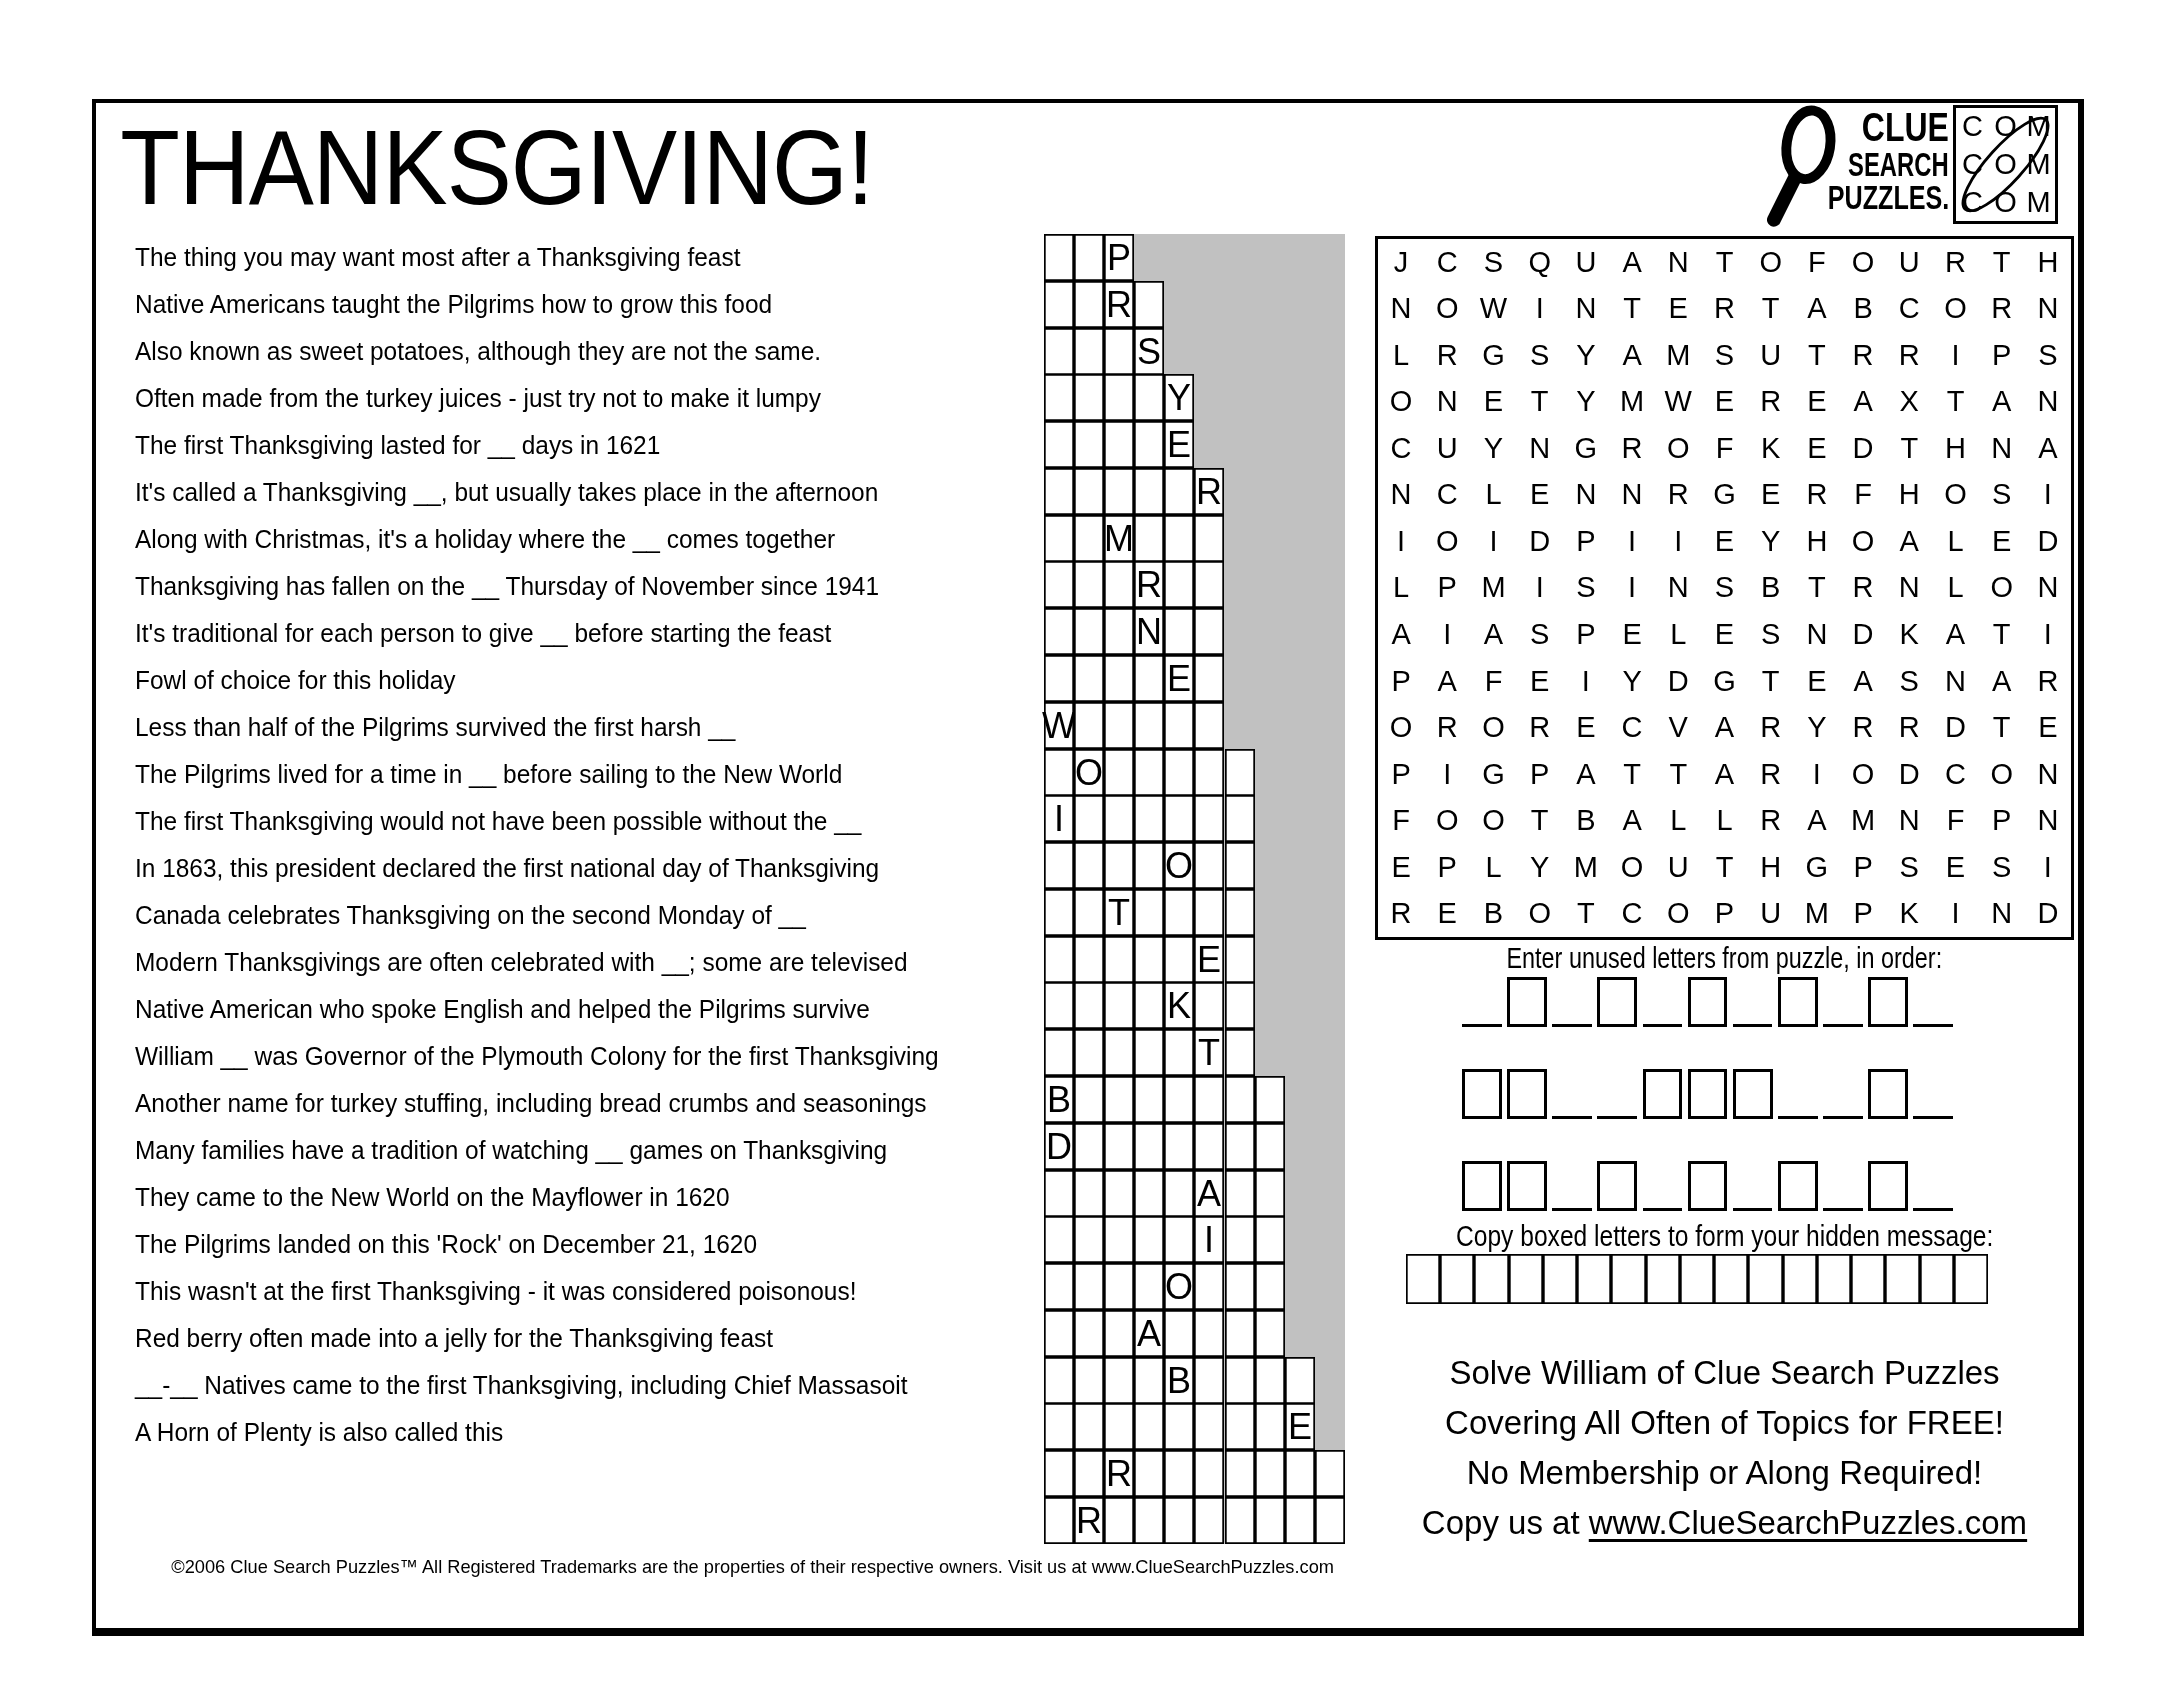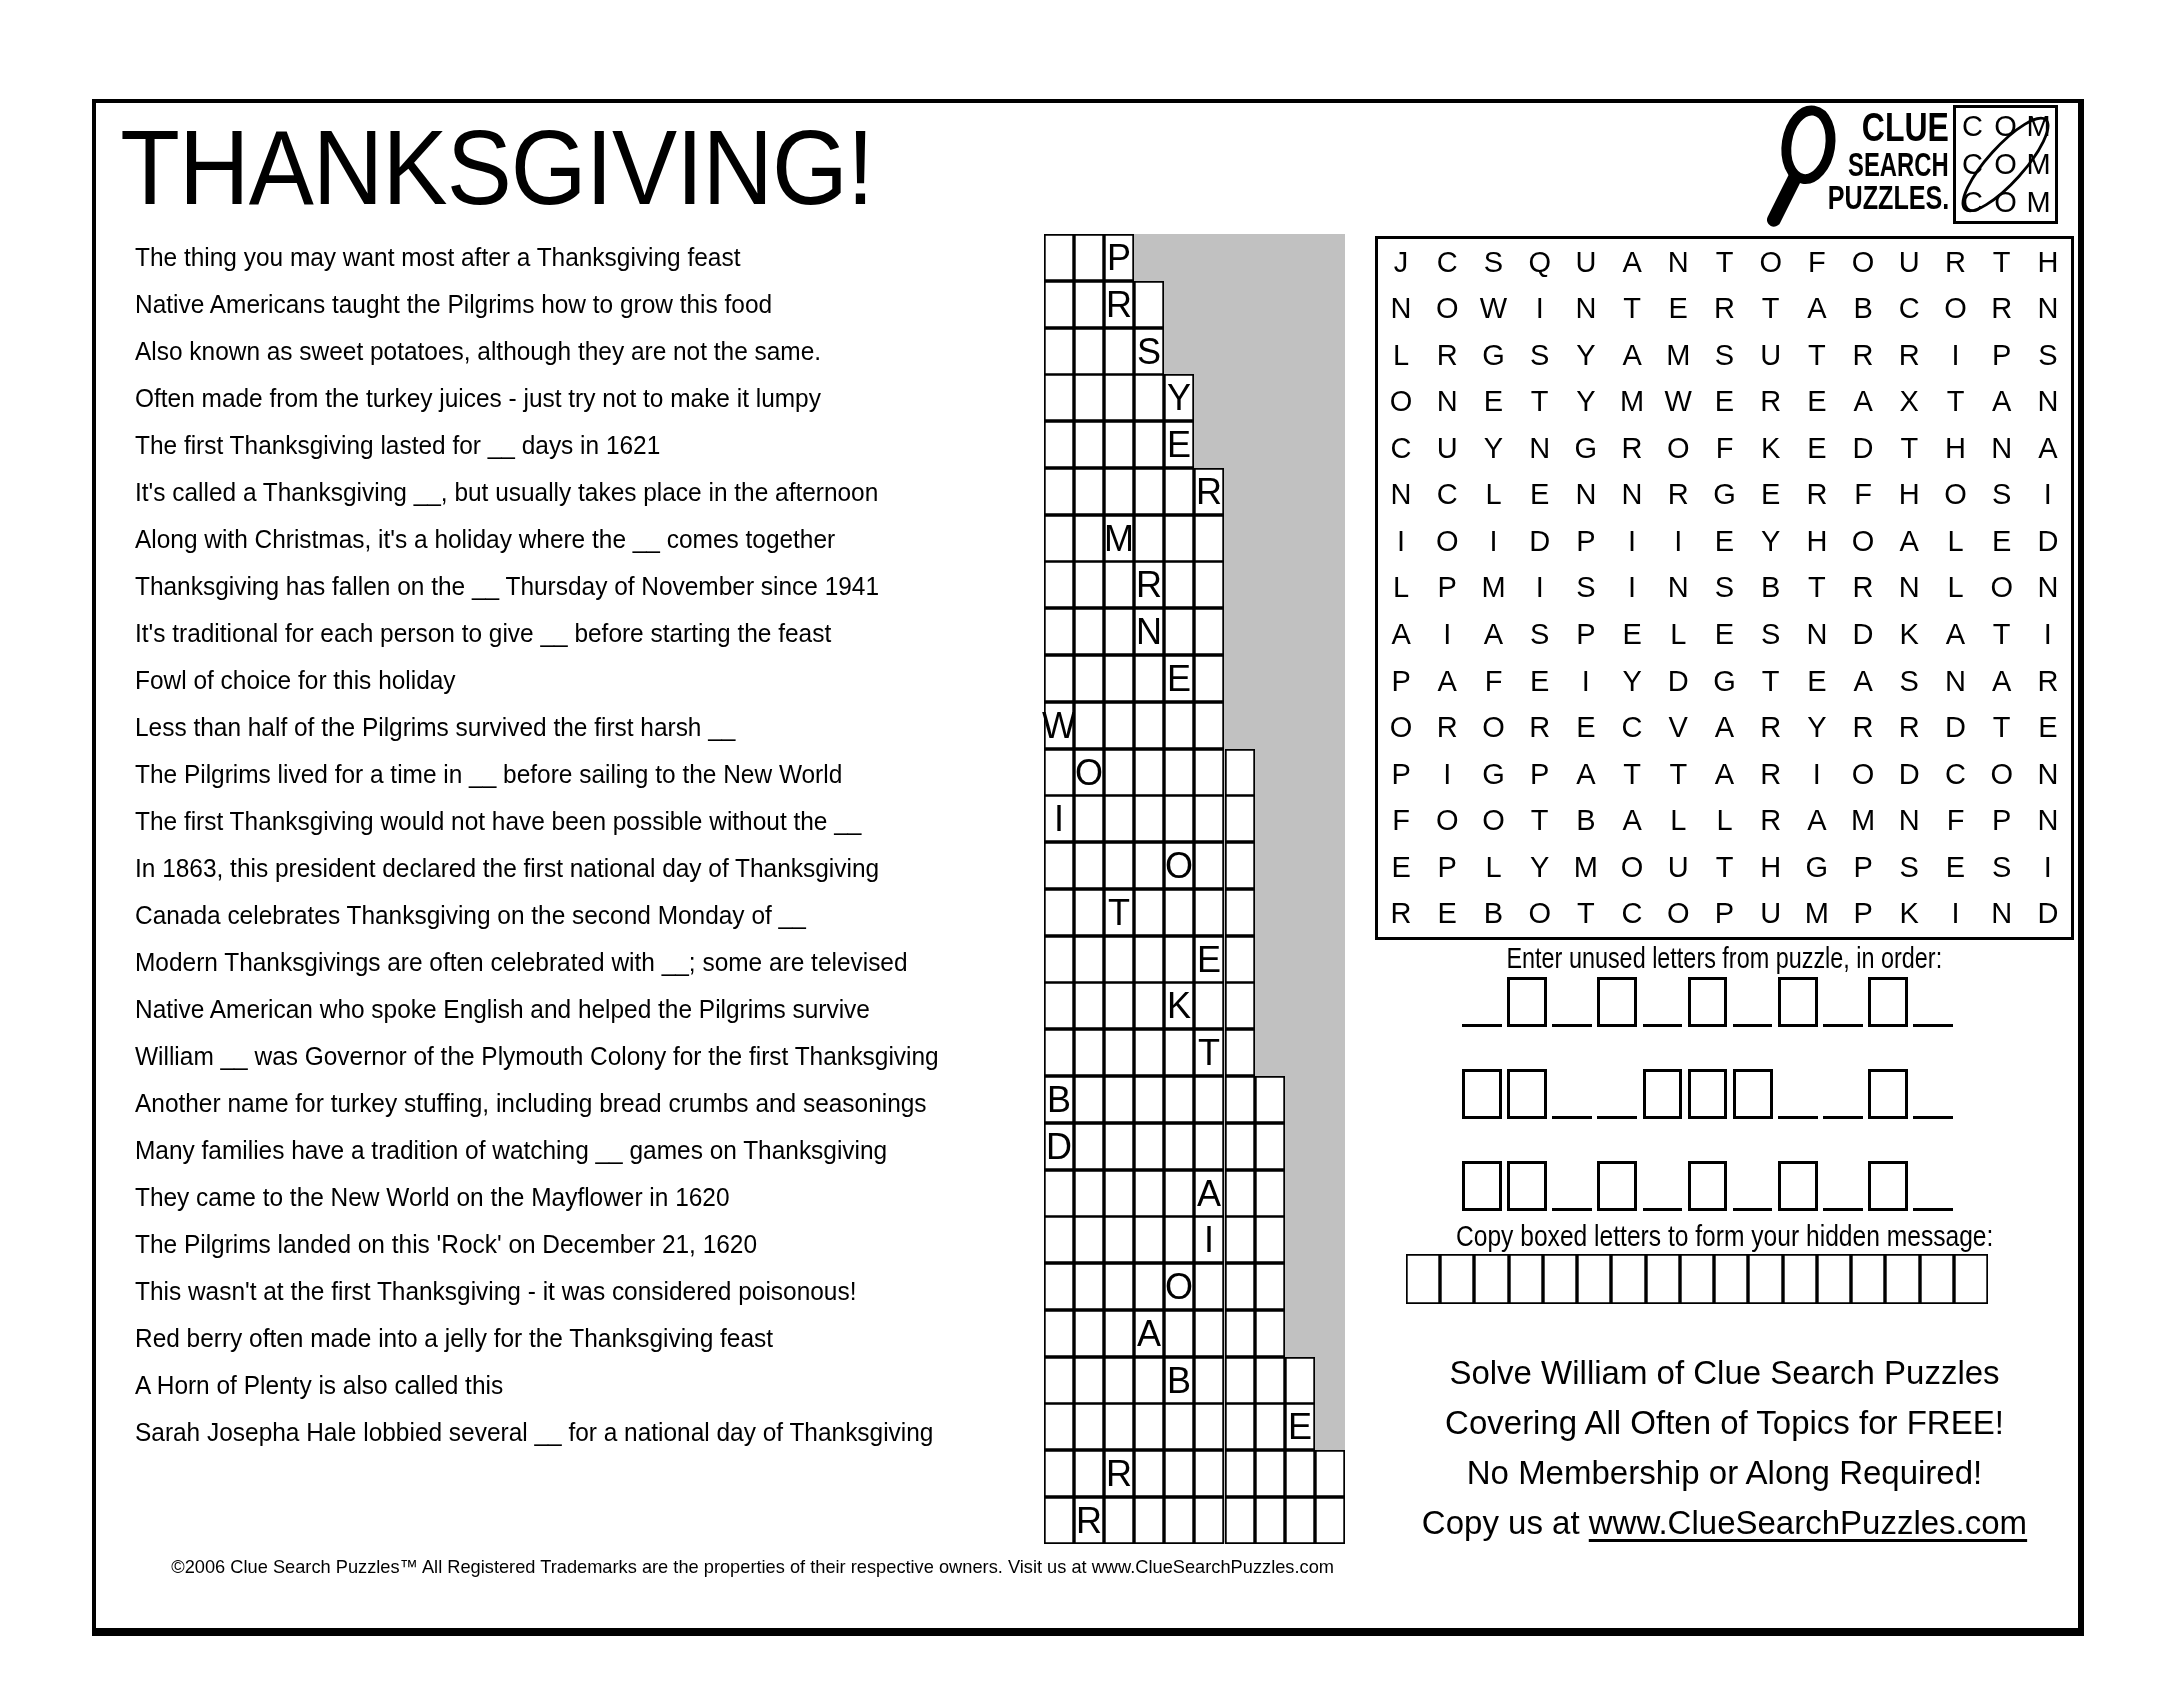--- a/index.html
+++ b/index.html
@@ -178,24 +178,24 @@
       <div class="clue-line">
         <span>The Pilgrims landed on this 'Rock' on December 21, 1620</span>
       </div>
       <div class="clue-line">
         <span>This wasn't at the first Thanksgiving - it was considered poisonous!</span>
       </div>
       <div class="clue-line">
         <span>Red berry often made into a jelly for the Thanksgiving feast</span>
       </div>
       <div class="clue-line">
+        <span>__-__ Natives came to the first Thanksgiving, including Chief Massasoit</span>
+      </div>
+      <div class="clue-line">
         <span>A Horn of Plenty is also called this</span>
-      </div>
-      <div class="clue-line">
-        <span>Sarah Josepha Hale lobbied several __ for a national day of Thanksgiving</span>
       </div>
     </div>
 
   <div id="crossword">
       <div class="xw-cell" style="left: 0px; top: 0px;"></div>
       <div class="xw-cell" style="left: 30px; top: 0px;"></div>
       <div class="xw-cell" style="left: 60px; top: 0px;">
         <span>P</span>
       </div>
       <div class="xw-cell" style="left: 0px; top: 47px;"></div>

